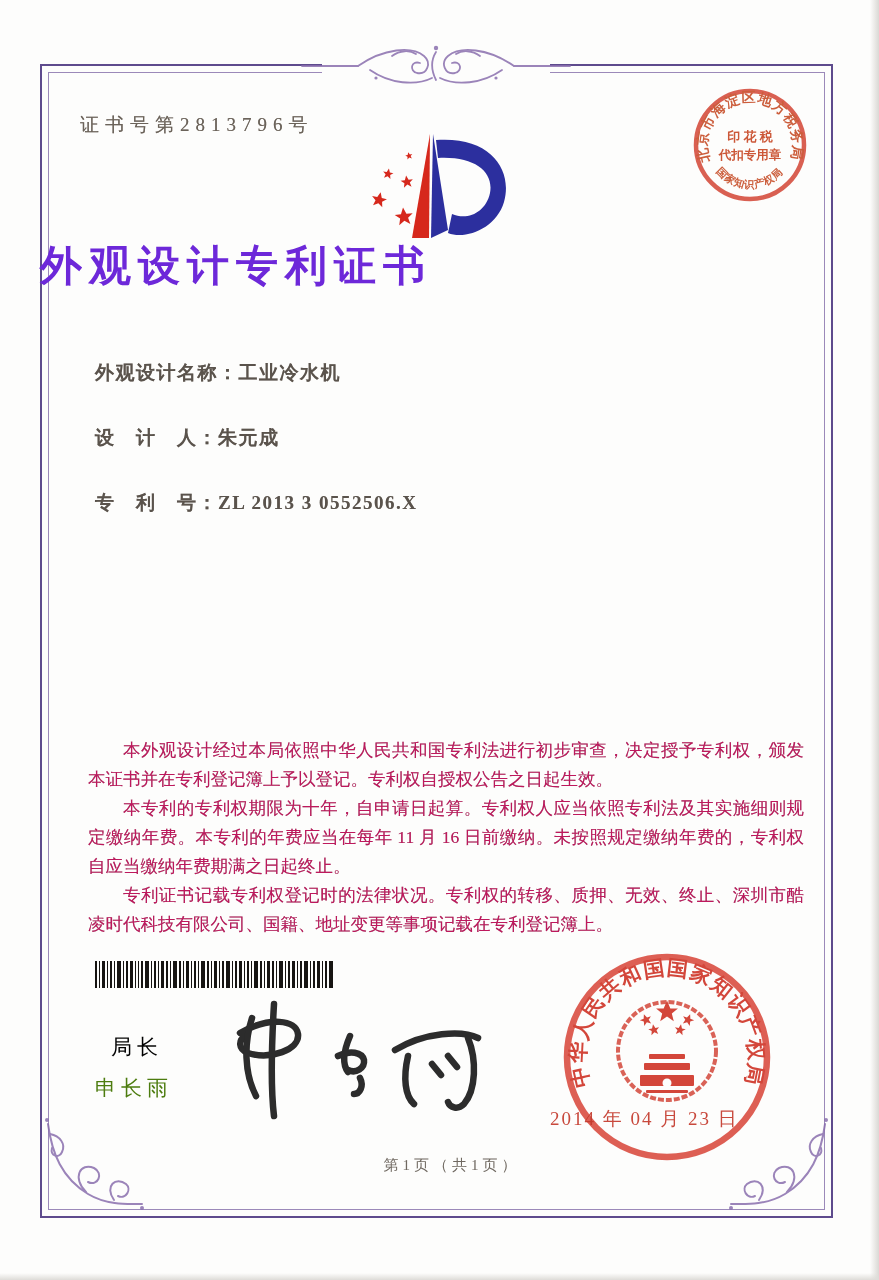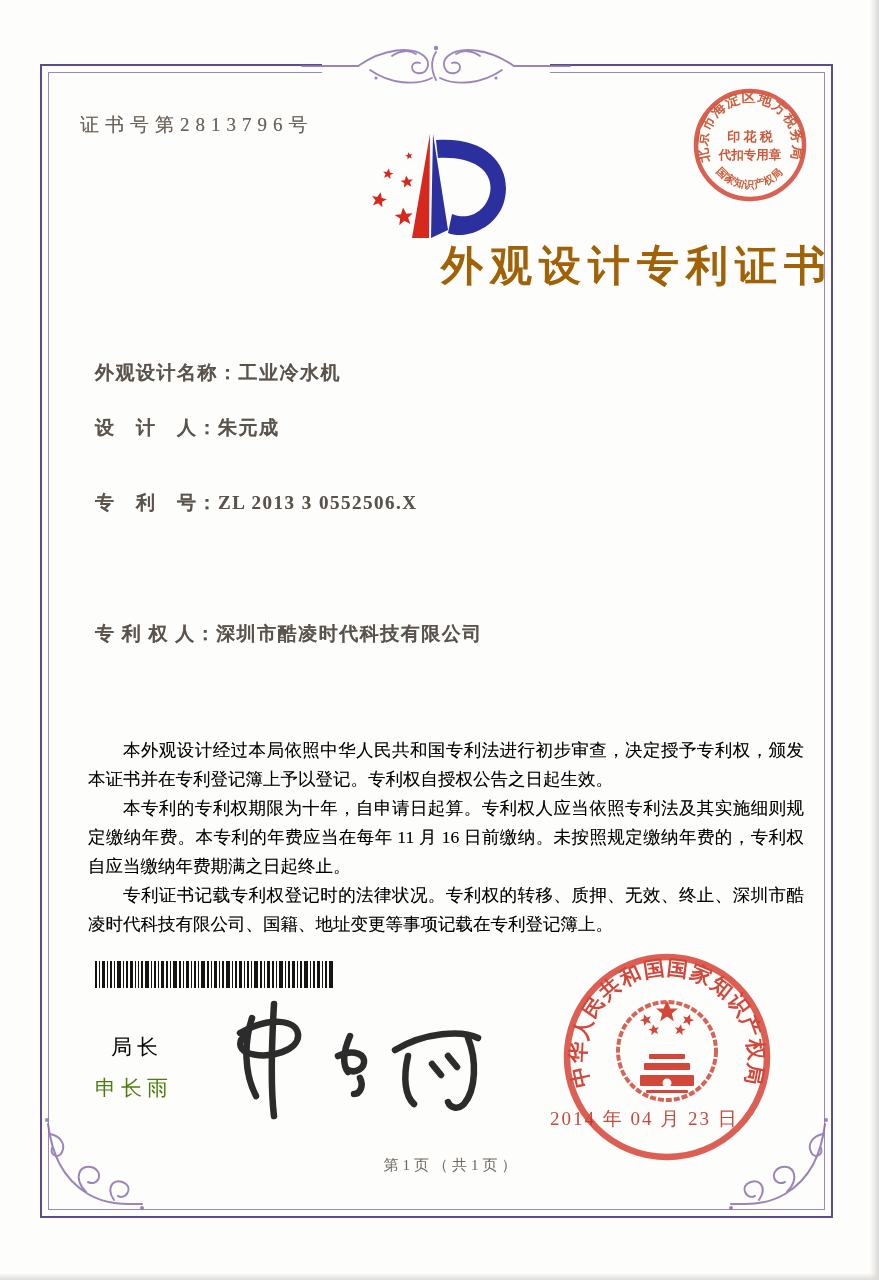--- a/index.html
+++ b/index.html
@@ -17,29 +17,29 @@
   
   .frame-outer { position:absolute; left:40px; top:64px; width:793px; height:1154px;
     border:2.5px solid #5e4b8d; }
   .frame-inner { position:absolute; left:48px; top:72px; width:777px; height:1138px;
     border:1px solid #8a74ad; opacity:.85; }
   .ornament { position:absolute; pointer-events:none; }
   
   .cert-number { position:absolute; left:80px; top:112px; font-size:19px;
     letter-spacing:6px; color:#6b635a; text-shadow:0 0 .5px rgba(100,90,80,.6); }
   .logo { position:absolute; left:355px; top:126px; }
-  .title { position:absolute; left:40px; top:238px; width:793px; text-align:right;
-    font-size:42px; font-weight:700; letter-spacing:7px; color:#a16207; }
+  .title { position:absolute; left:40px; top:238px; width:793px; text-align:left;
+    font-size:42px; font-weight:700; letter-spacing:7px; color:#6d28d9; }
   
   .field { position:absolute; left:95px; font-size:19px; color:#5a534c;
     letter-spacing:1.5px; text-shadow:0 0 .5px rgba(100,90,80,.5); white-space:nowrap;font-weight:bold; }
-  .f0{top:360px} .f1{top:415px} .f2{top:490px} .f3{top:556px} .f4{top:621px} .f5{top:686px}
+  .f0{top:360px} .f1{top:425px} .f2{top:490px} .f3{top:556px} .f4{top:621px} .f5{top:686px}
   
   .body-text { position:absolute; left:88px; top:736px; width:716px;
-    font-size:17.5px; line-height:29px; color:#000000; text-align:justify;
+    font-size:17.5px; line-height:29px; color:#be185d; text-align:justify;
     text-shadow:0 0 .5px rgba(90,80,70,.5); }
   .body-text p { text-indent:2em; margin:0; }
   
   .barcode { position:absolute; left:95px; top:961px; }
   
   .signer-title { position:absolute; left:111px; top:1033px; font-size:21px;
     letter-spacing:5px; color:#000000; font-family:Liberation Serif, serif; }
   .signer-name  { position:absolute; left:95px; top:1074px; font-size:21px;
     letter-spacing:5px; color:#4d7c0f; font-family:"Liberation Sans","DejaVu Sans",sans-serif; }
   .signature { position:absolute; left:210px; top:998px; }
@@ -134,21 +134,20 @@
     <text font-size="10.5" fill="#c8512c" font-weight="600">
       <textPath href="#arcTaxBot" textLength="76" lengthAdjust="spacing">国家知识产权局</textPath>
     </text>
     <text x="60" y="56" text-anchor="middle" font-size="13" fill="#c84a28" font-weight="600">印 花 税</text>
     <text x="60" y="74" text-anchor="middle" font-size="12.5" fill="#c84a28" font-weight="600">代扣专用章</text>
   </svg>
 
   <div class="field f0"><span>外观设计名称：</span><span>工业冷水机</span></div>
   <div class="field f1"><span>设　计　人：</span><span>朱元成</span></div>
   <div class="field f2"><span>专　利　号：</span><span>ZL 2013 3 0552506.X</span></div>
-  <div class="field f4"><span>专 利 权 人：</span><span>深圳市酷凌时代科技有限公司</span></div>
 
   <div class="body-text">
     <p>本外观设计经过本局依照中华人民共和国专利法进行初步审查，决定授予专利权，颁发本证书并在专利登记簿上予以登记。专利权自授权公告之日起生效。</p>
     <p>本专利的专利权期限为十年，自申请日起算。专利权人应当依照专利法及其实施细则规定缴纳年费。本专利的年费应当在每年 11 月 16 日前缴纳。未按照规定缴纳年费的，专利权自应当缴纳年费期满之日起终止。</p>
     <p>专利证书记载专利权登记时的法律状况。专利权的转移、质押、无效、终止、深圳市酷凌时代科技有限公司、国籍、地址变更等事项记载在专利登记簿上。</p>
   </div>
 
   <svg class="barcode" width="240" height="27" viewBox="0 0 240 27">
     <path fill="#161412" d="M0 0h2v27h-2z M4 0h1v27h-1z M7 0h3v27h-3z M12 0h1v27h-1z M15 0h2v27h-2z M19 0h1v27h-1z M22 0h4v27h-4z M28 0h1v27h-1z M31 0h2v27h-2z M35 0h3v27h-3z M40 0h1v27h-1z M43 0h1v27h-1z M46 0h2v27h-2z M50 0h4v27h-4z M56 0h1v27h-1z M59 0h2v27h-2z M63 0h1v27h-1z M66 0h3v27h-3z M71 0h2v27h-2z M75 0h1v27h-1z M78 0h4v27h-4z M84 0h2v27h-2z M88 0h1v27h-1z M91 0h3v27h-3z M96 0h1v27h-1z M99 0h2v27h-2z M103 0h1v27h-1z M106 0h4v27h-4z M112 0h2v27h-2z M116 0h1v27h-1z M119 0h3v27h-3z M124 0h1v27h-1z M127 0h2v27h-2z M131 0h4v27h-4z M137 0h1v27h-1z M140 0h2v27h-2z M144 0h3v27h-3z M149 0h1v27h-1z M152 0h2v27h-2z M156 0h1v27h-1z M159 0h4v27h-4z M165 0h2v27h-2z M169 0h1v27h-1z M172 0h3v27h-3z M177 0h2v27h-2z M181 0h1v27h-1z M184 0h4v27h-4z M190 0h1v27h-1z M193 0h2v27h-2z M197 0h3v27h-3z M202 0h1v27h-1z M205 0h2v27h-2z M209 0h4v27h-4z M215 0h1v27h-1z M218 0h2v27h-2z M222 0h3v27h-3z M227 0h1v27h-1z M230 0h2v27h-2z M234 0h4v27h-4z"></path>
   </svg>

